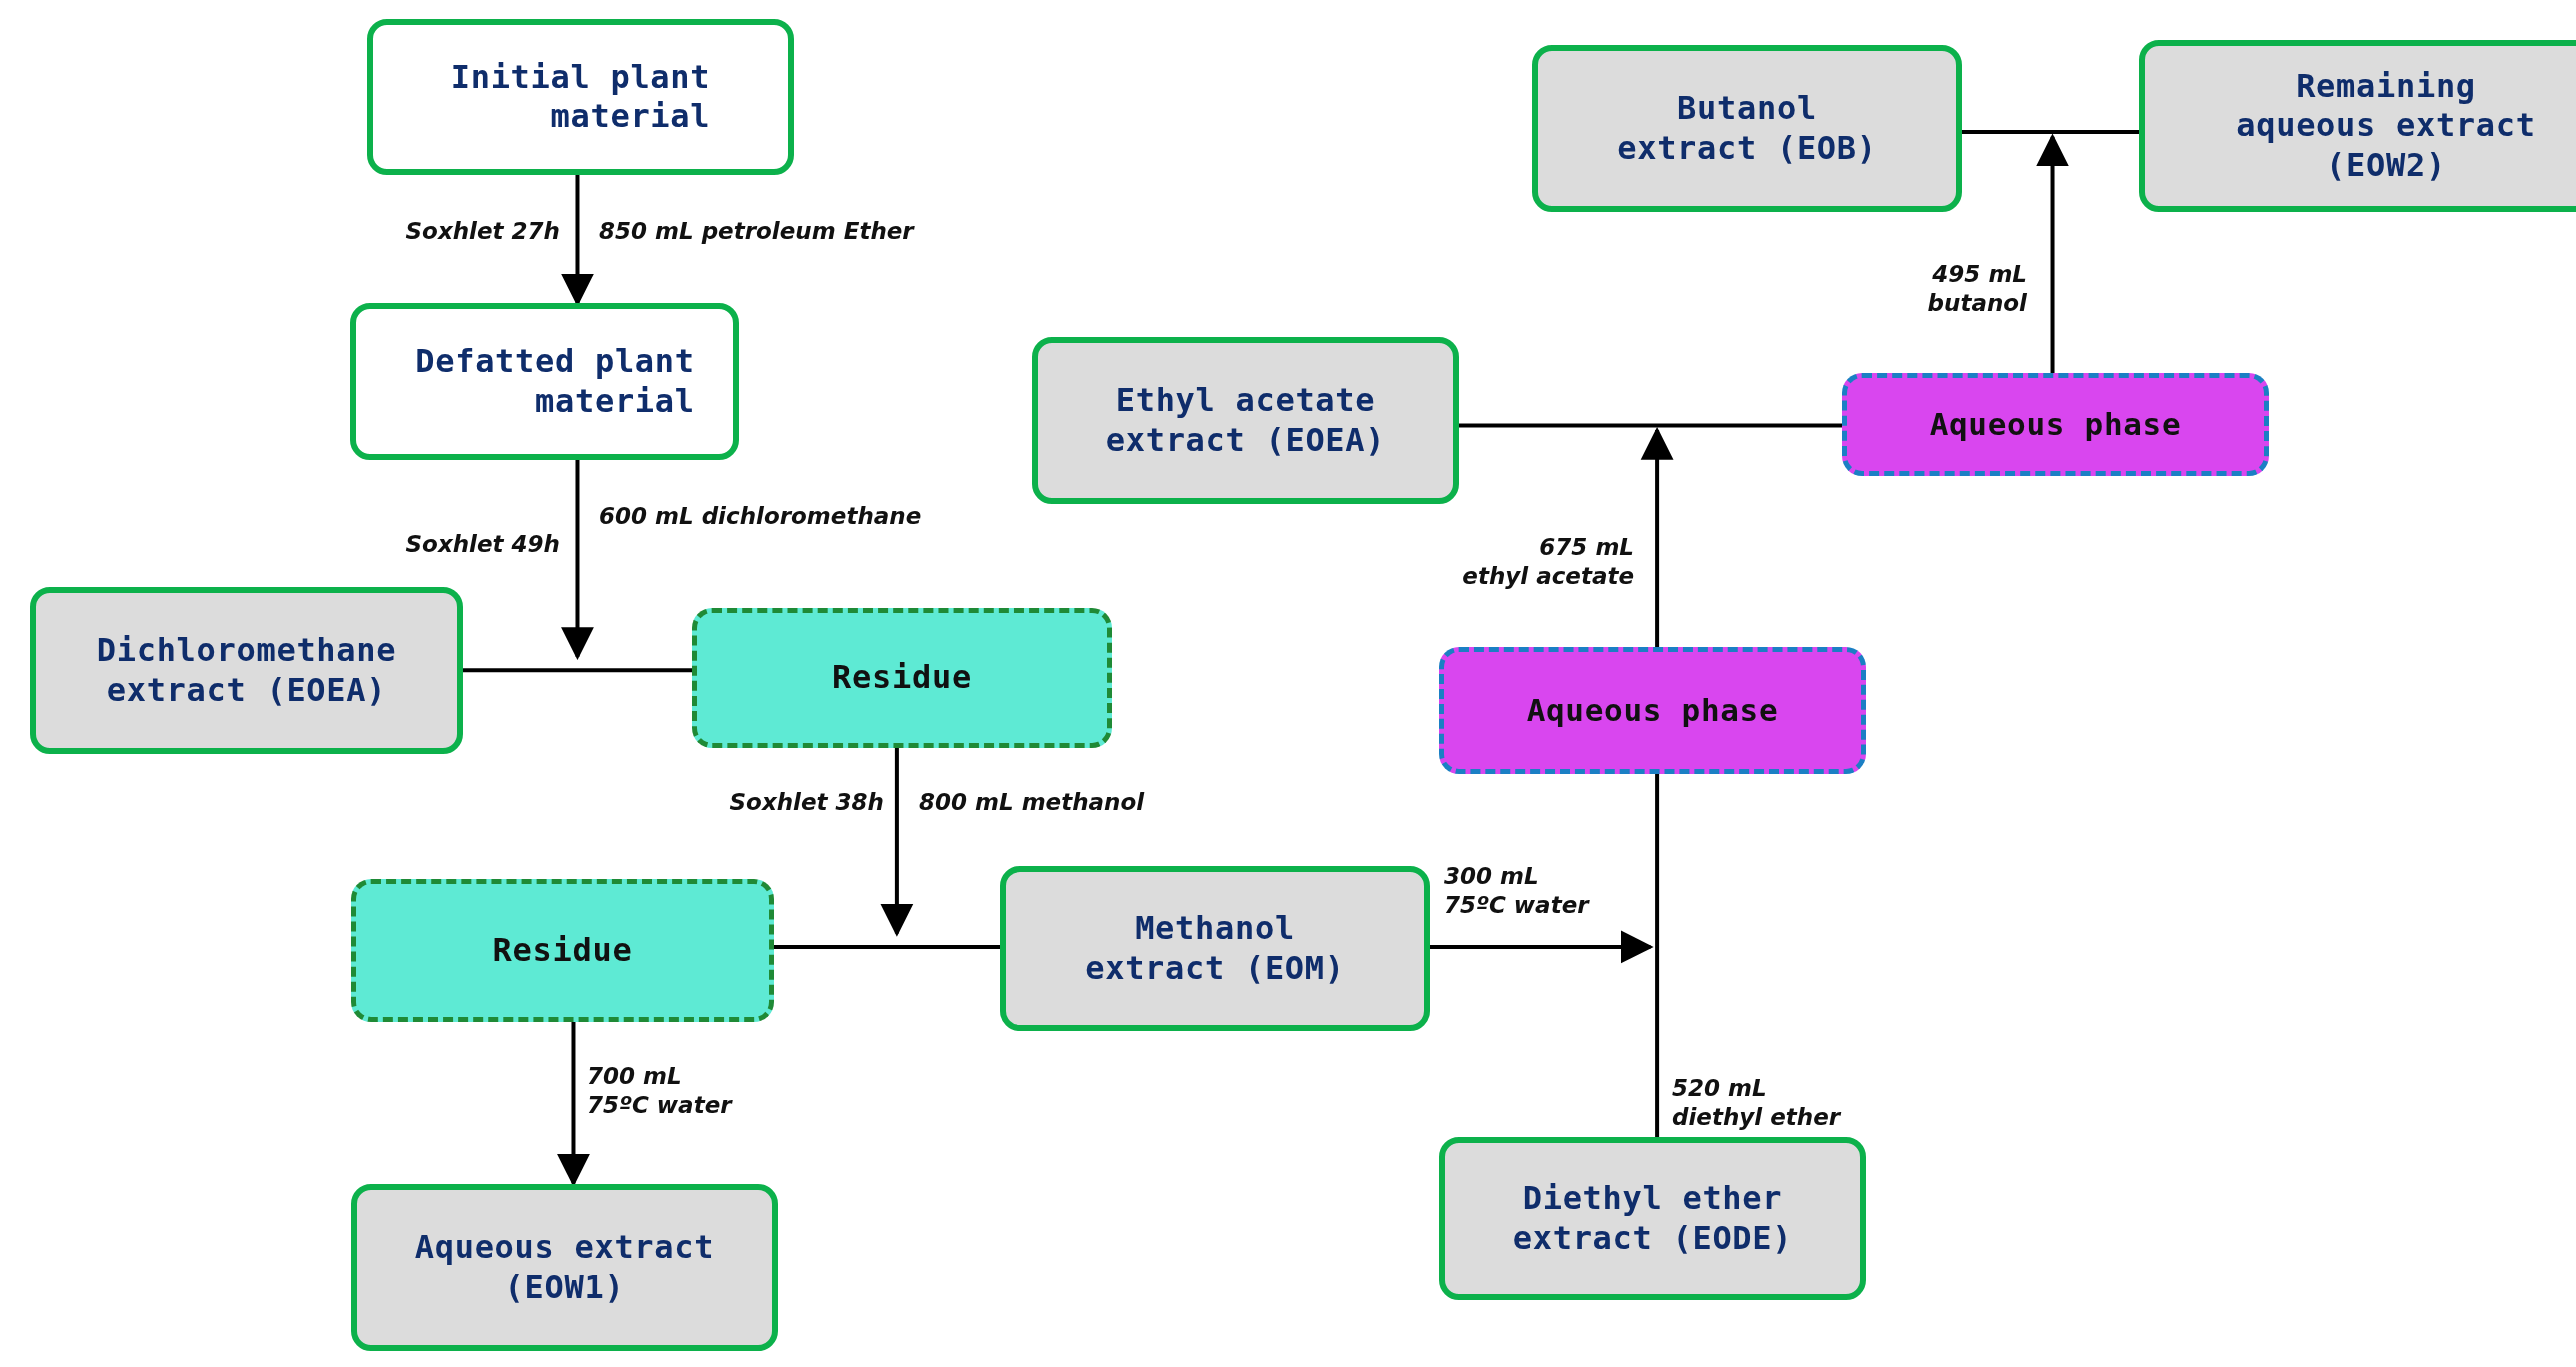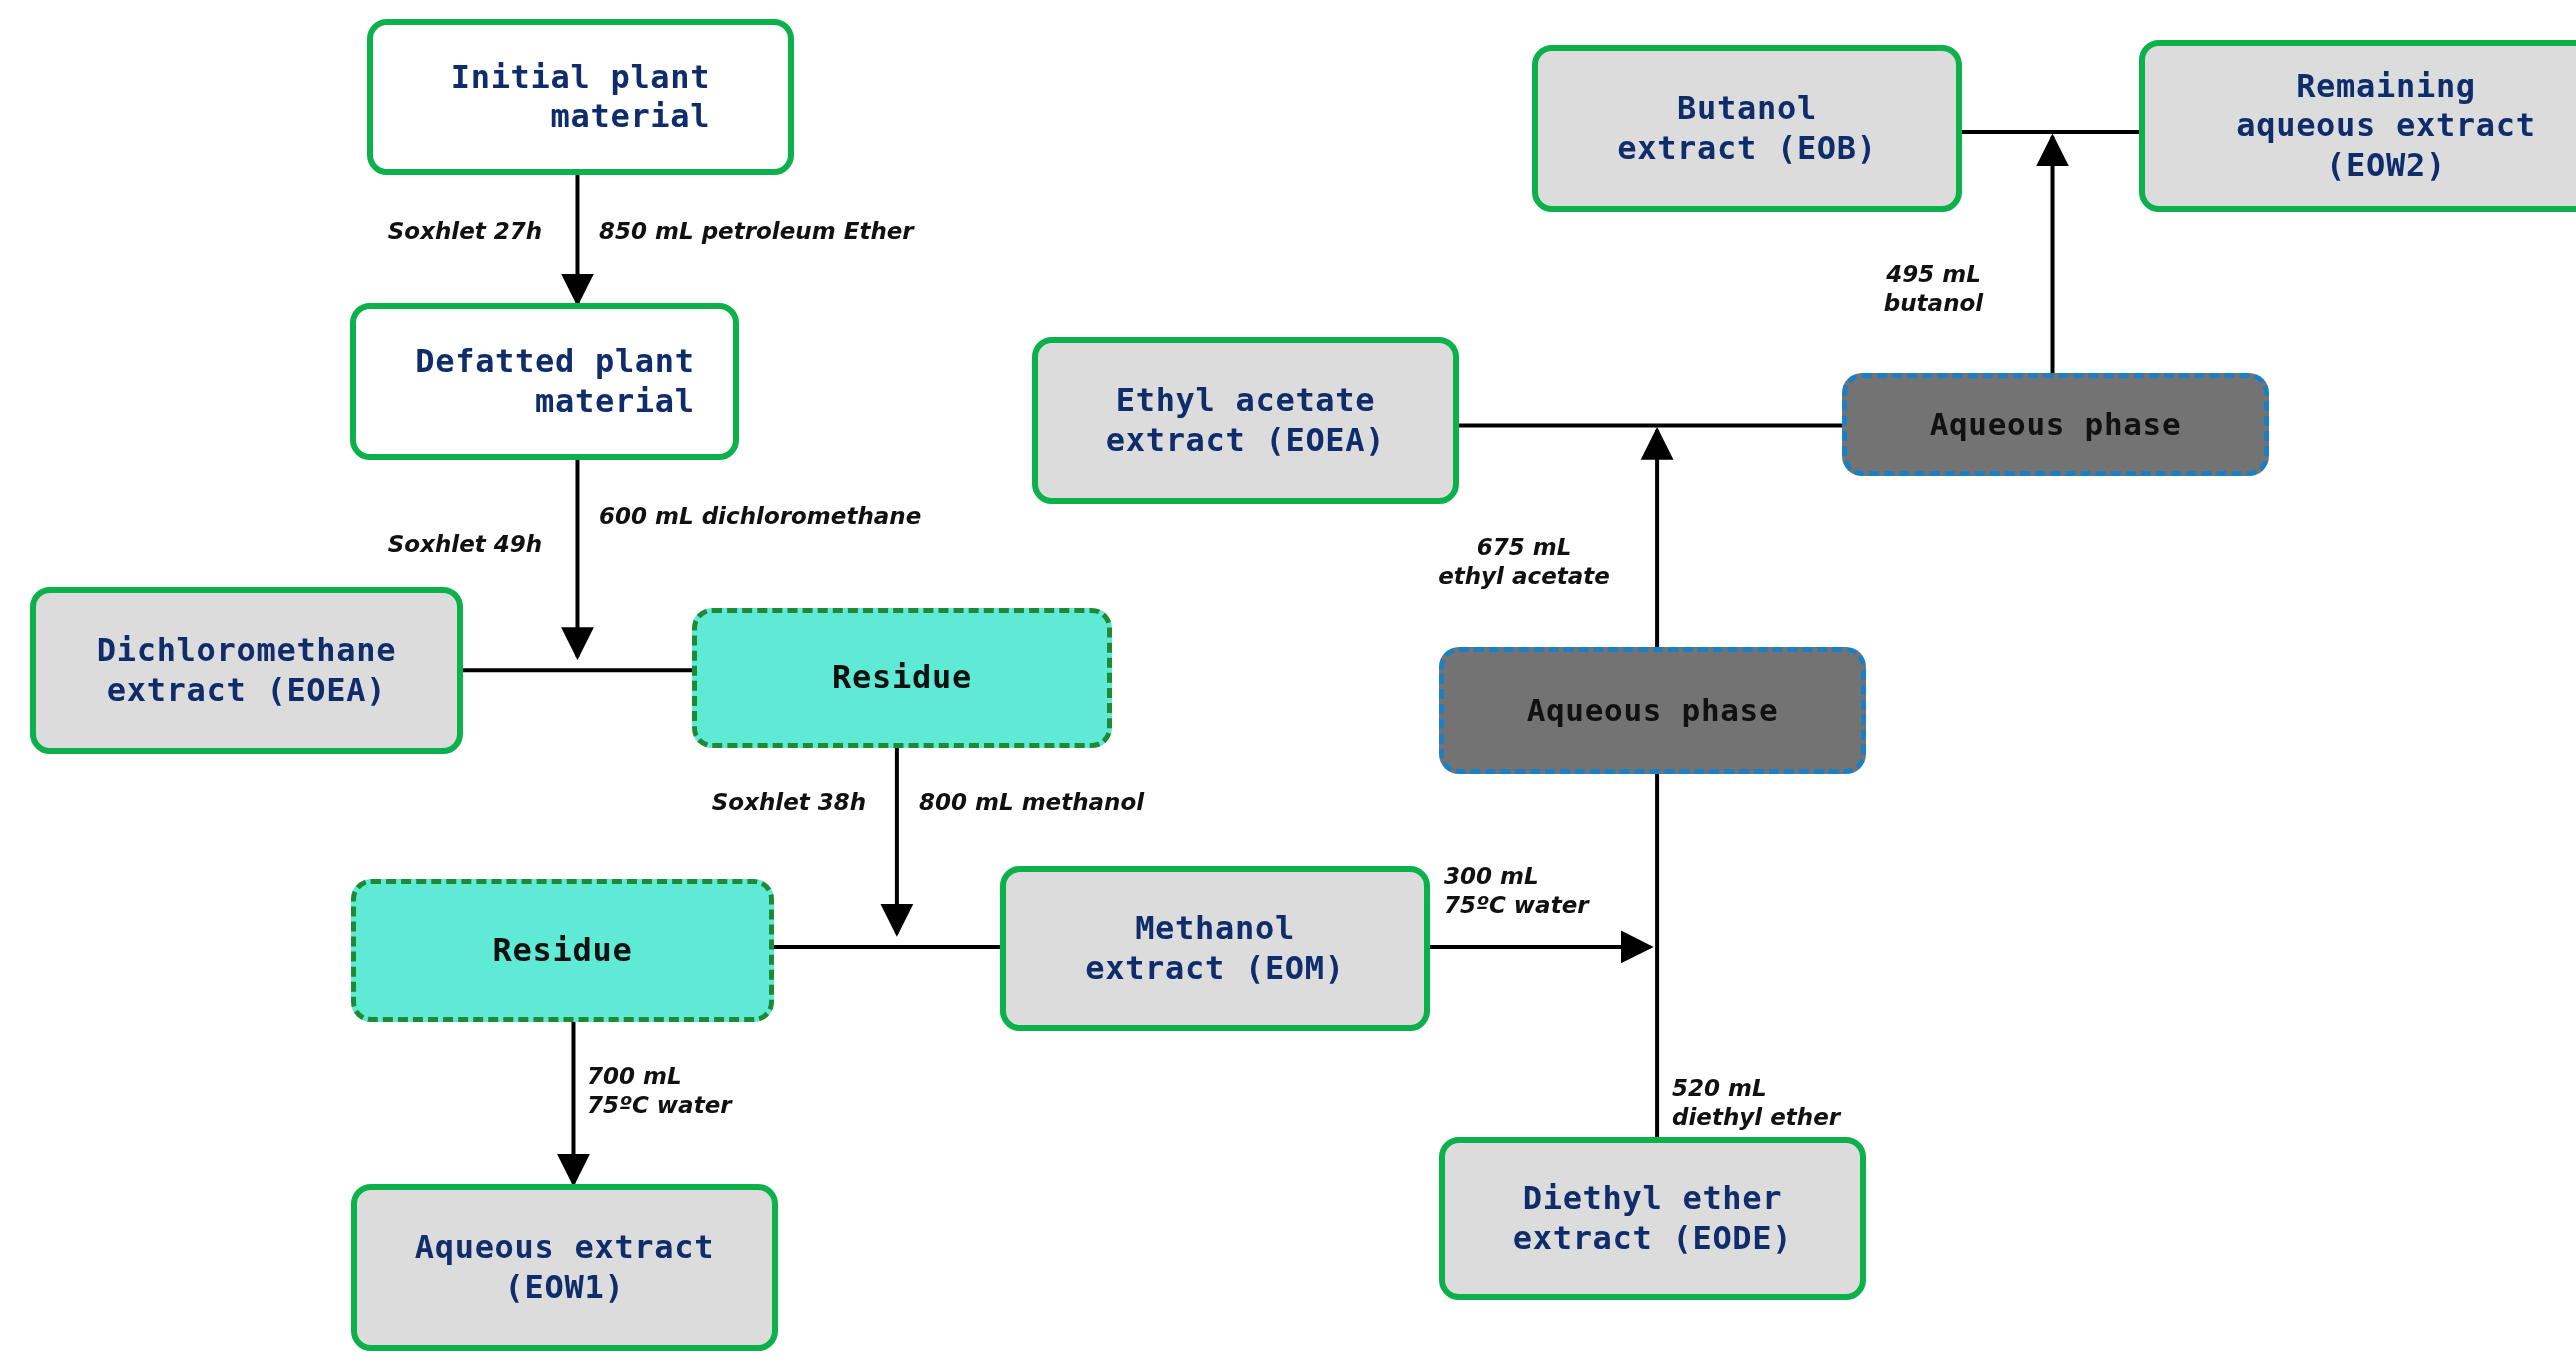--- a/index.html
+++ b/index.html
@@ -20,29 +20,29 @@
   .n-green-grey{border:6px solid #0CB14B;background:#DCDCDC;}
   .n-green-grey .lbl{color:#0F2D6B;font-family:"DejaVu Sans Mono",monospace;
         font-weight:bold;font-size:32px;letter-spacing:0.7px;}
 
   
   .n-green-dash{border:5.3px dashed #1F8A36;background:#5eead4;}
   .n-green-dash .lbl{color:#111111;font-family:"DejaVu Sans Mono",monospace;
         font-weight:bold;font-size:32px;letter-spacing:0.7px;}
 
   
-  .n-blue-dash{border:5.3px dashed #1B7FC4;background:#737373;}
+  .n-blue-dash{border:5.3px dashed #1B7FC4;background:#d946ef;}
   .n-blue-dash .lbl{color:#111111;font-family:"DejaVu Sans Mono",monospace;
         font-weight:bold;font-size:31px;letter-spacing:0.7px;}
 
   .elabel{position:absolute;color:#111111;font-family:"DejaVu Sans",sans-serif;
           font-style:italic;font-weight:bold;font-size:23px;line-height:1.25;
           white-space:pre-line;}
   .elabel.right{text-align:left;}
-  .elabel.rt{text-align:center;}
+  .elabel.rt{text-align:right;}
 </style>
 </head>
 <body>
 
 <div id="stage">
 
   <svg id="wires" viewBox="0 0 3863 2050" preserveAspectRatio="none">
     <defs>
       <marker id="ah" markerWidth="9" markerHeight="9" refX="7.4" refY="4.5" orient="auto" markerUnits="strokeWidth">
         <path d="M0,0.4 L8.2,4.5 L0,8.6 z" fill="#000"></path>

